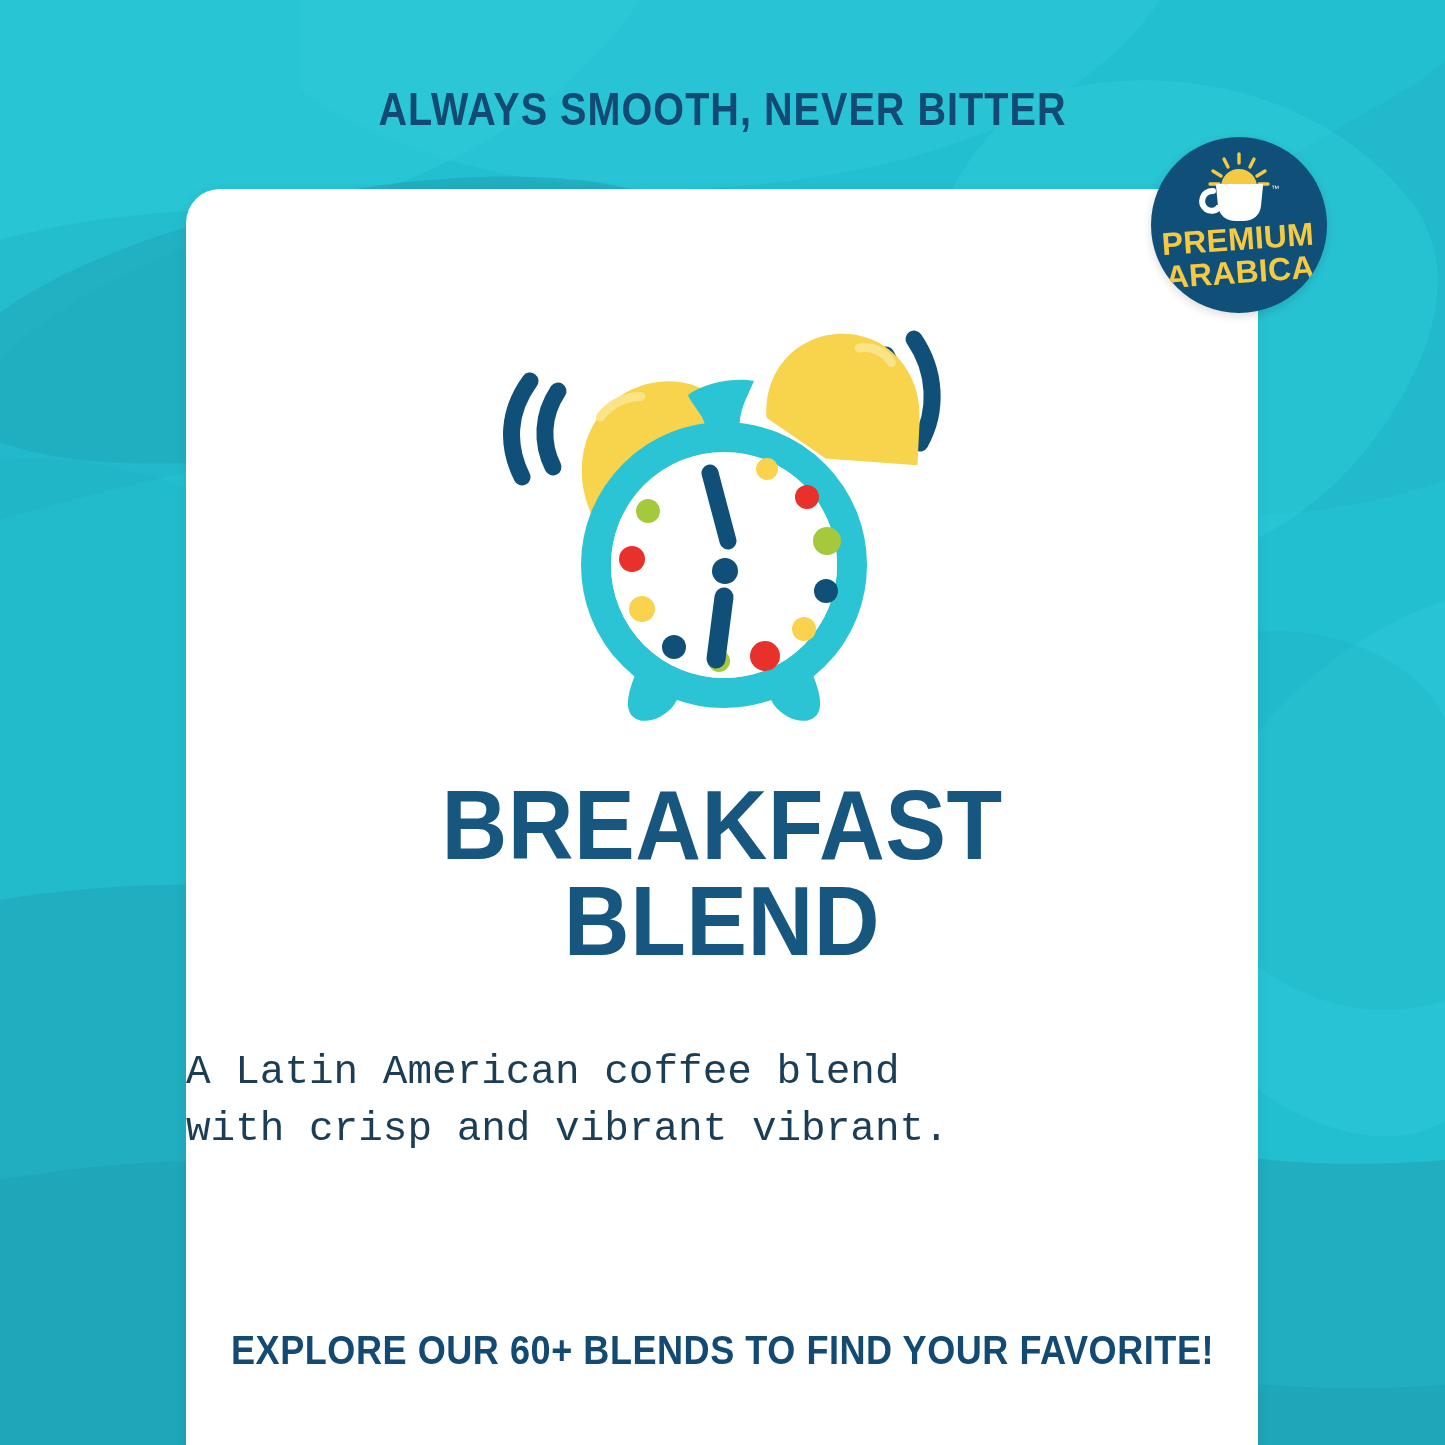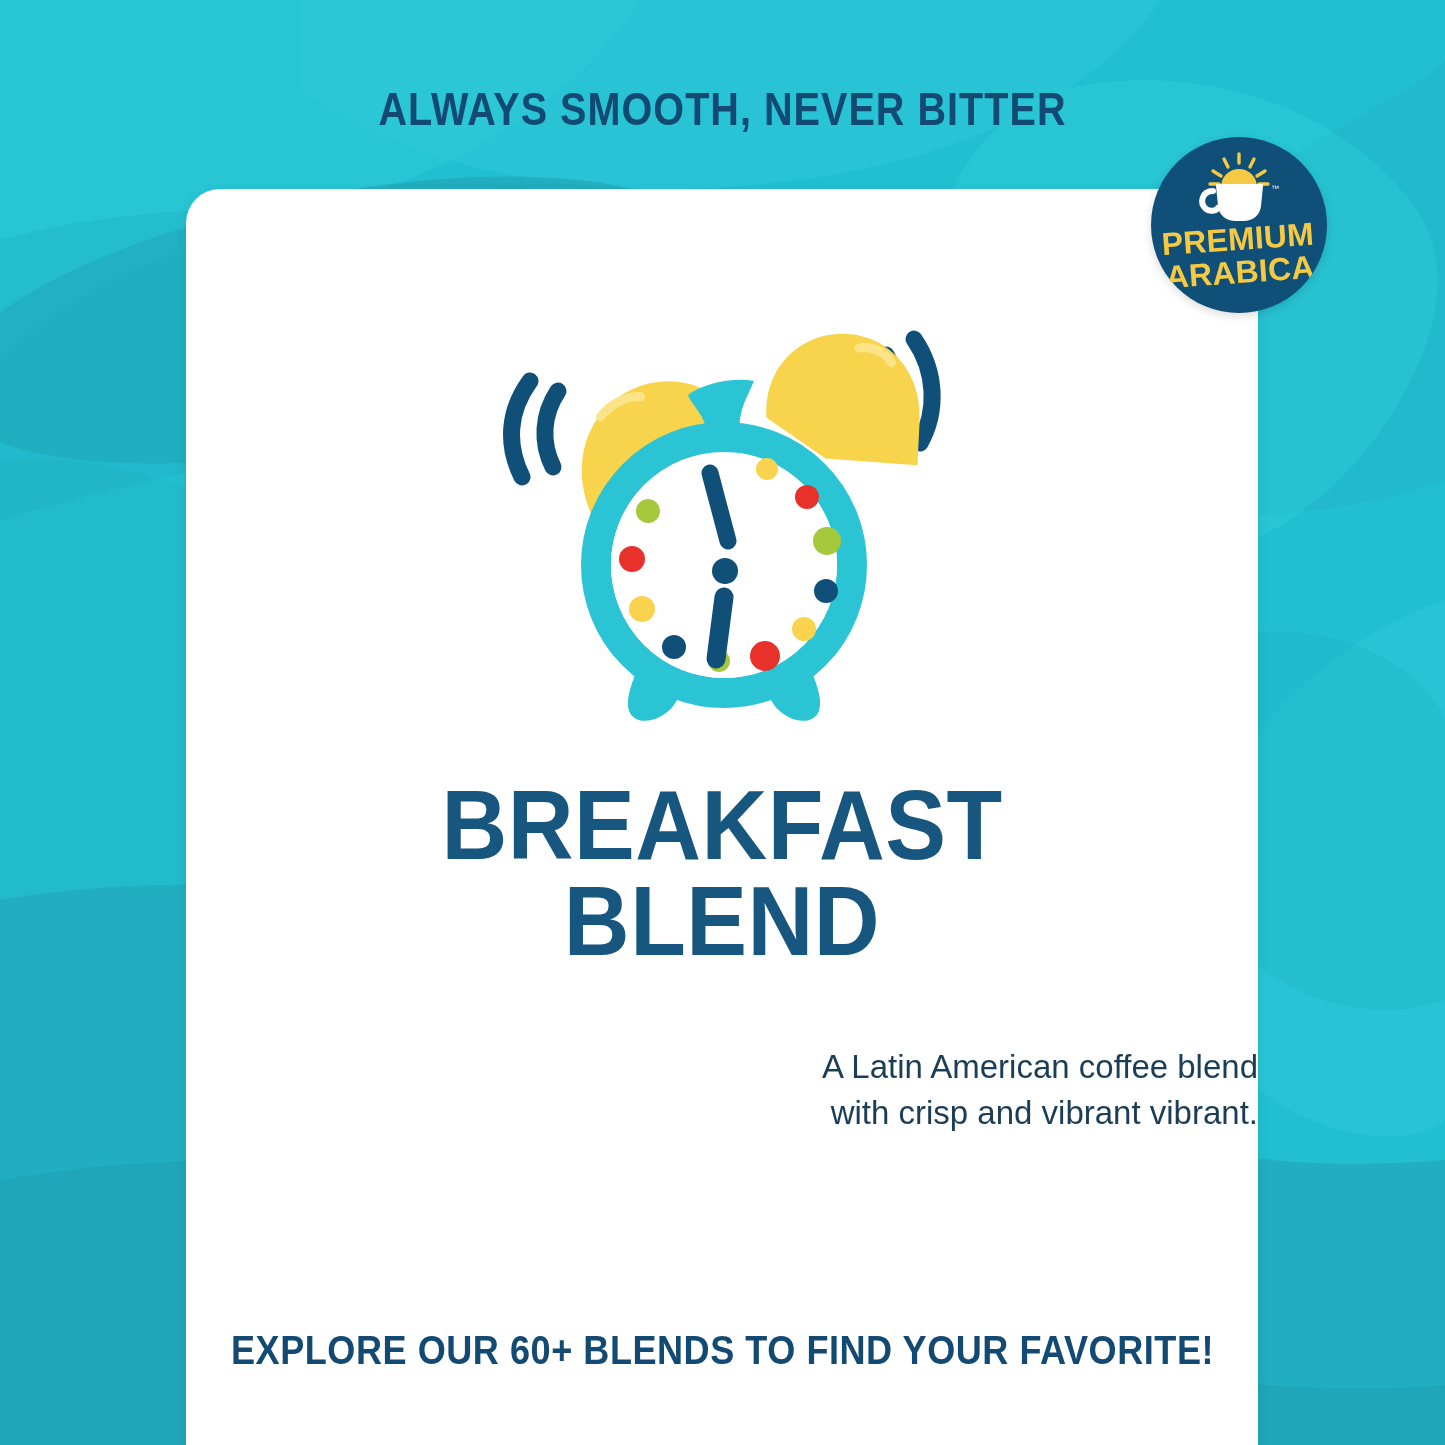--- a/index.html
+++ b/index.html
@@ -90,25 +90,26 @@
     letter-spacing: 0.5px;
     transform: scaleX(0.93);
   }
   #title .line { display: block; }
 
   #desc {
     position: absolute;
     left: 0;
     top: 855px;
     width: 100%;
-    text-align: right;
+    text-align: left;
     color: #1b3d56;
-    font-size: 33px;
+    font-size: 41px;
     font-weight: 400;
     line-height: 1.38;
+    font-family: Liberation Mono, monospace;
   }
   #desc .line { display: block; }
 
   
   #badge {
     position: absolute;
     left: 1151px;
     top: 137px;
     width: 176px;
     height: 176px;

